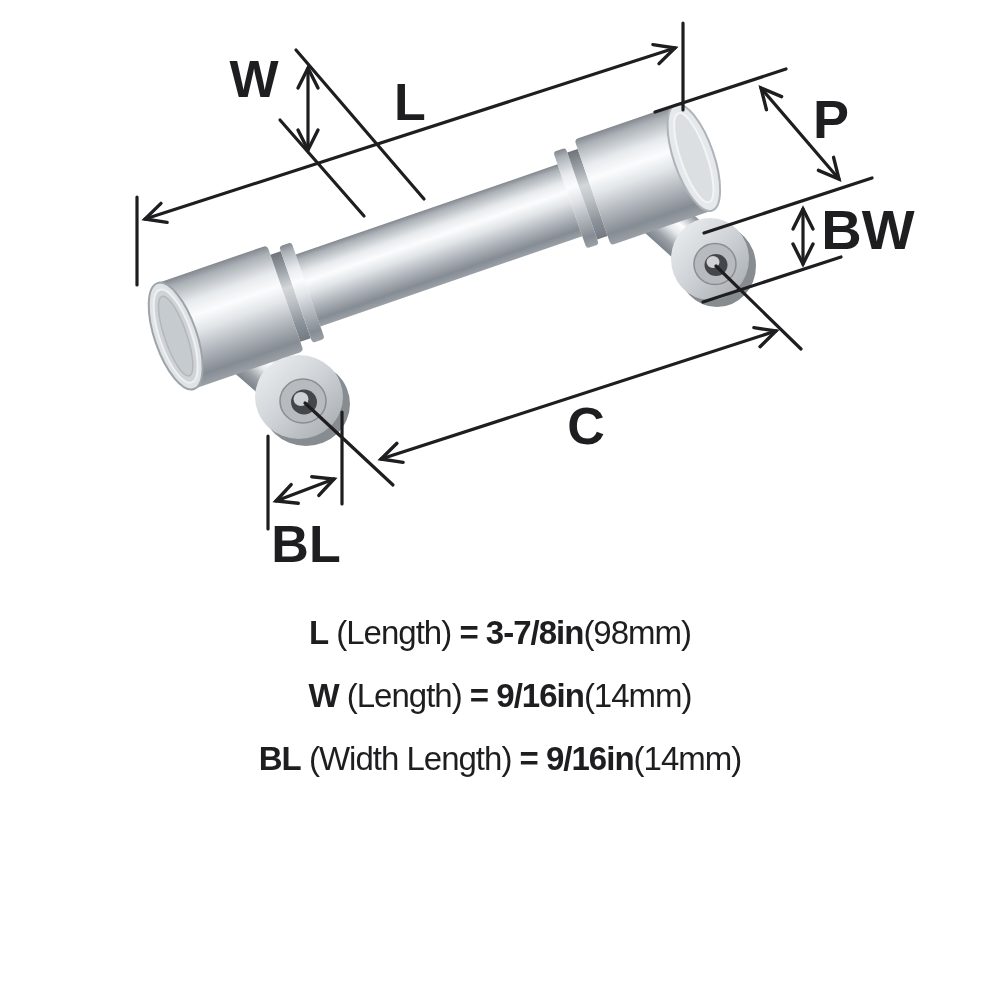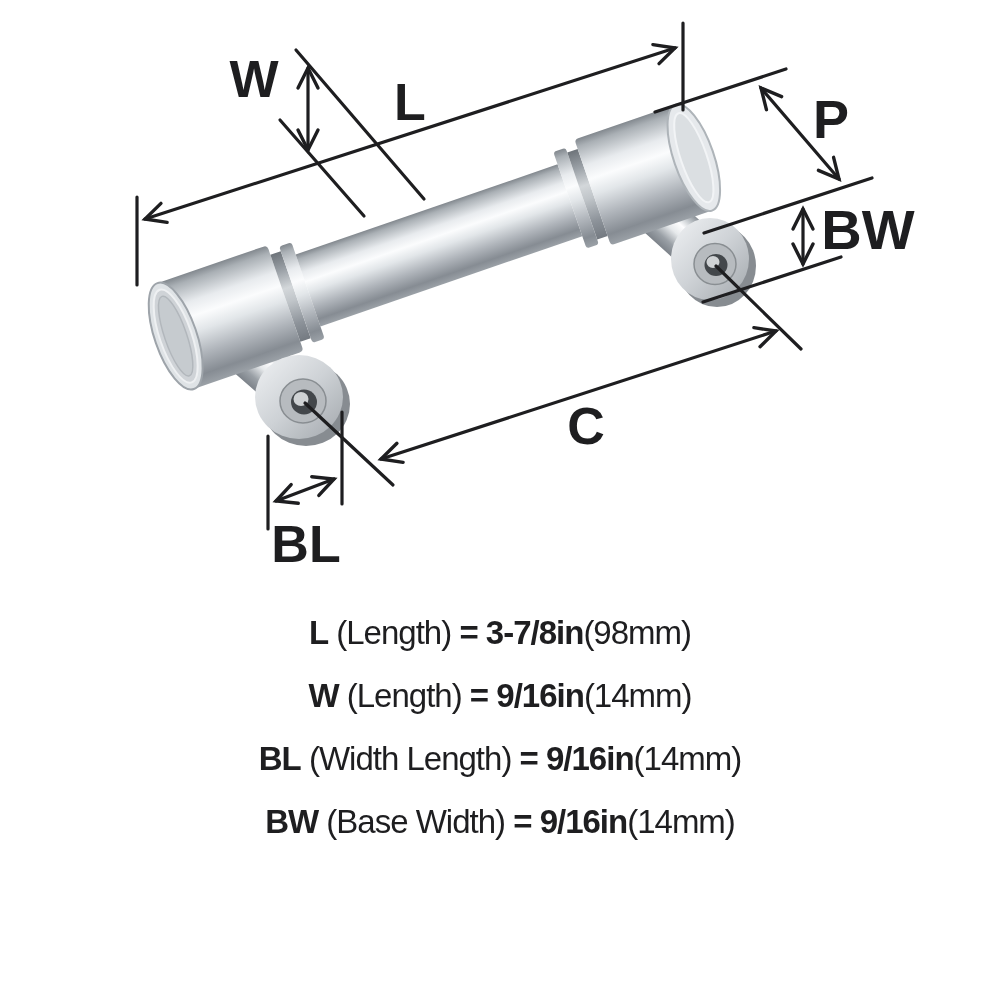--- a/index.html
+++ b/index.html
@@ -145,14 +145,13 @@
   <text x="868" y="249" font-size="56" text-anchor="middle">BW</text>
   <text x="586" y="444" font-size="52" text-anchor="middle">C</text>
   <text x="306" y="562" font-size="52" text-anchor="middle">BL</text>
 </svg>
 </div>
 
 <div class="legend">
   <div class="legend-row"><span class="lb">L</span> <span class="lr">(Length)</span> <span class="lb">=</span> <span class="lb">3-7/8in</span><span class="lr">(98mm)</span></div>
   <div class="legend-row"><span class="lb">W</span> <span class="lr">(Length)</span> <span class="lb">=</span> <span class="lb">9/16in</span><span class="lr">(14mm)</span></div>
   <div class="legend-row"><span class="lb">BL</span> <span class="lr">(Width Length)</span> <span class="lb">=</span> <span class="lb">9/16in</span><span class="lr">(14mm)</span></div>
-  <div class="legend-row"><span class="lb">BW</span> <span class="lr">(Base Width)</span> <span class="lb">=</span> <span class="lb">9/16in</span><span class="lr">(14mm)</span></div>
 </div>
 
 </body></html>

